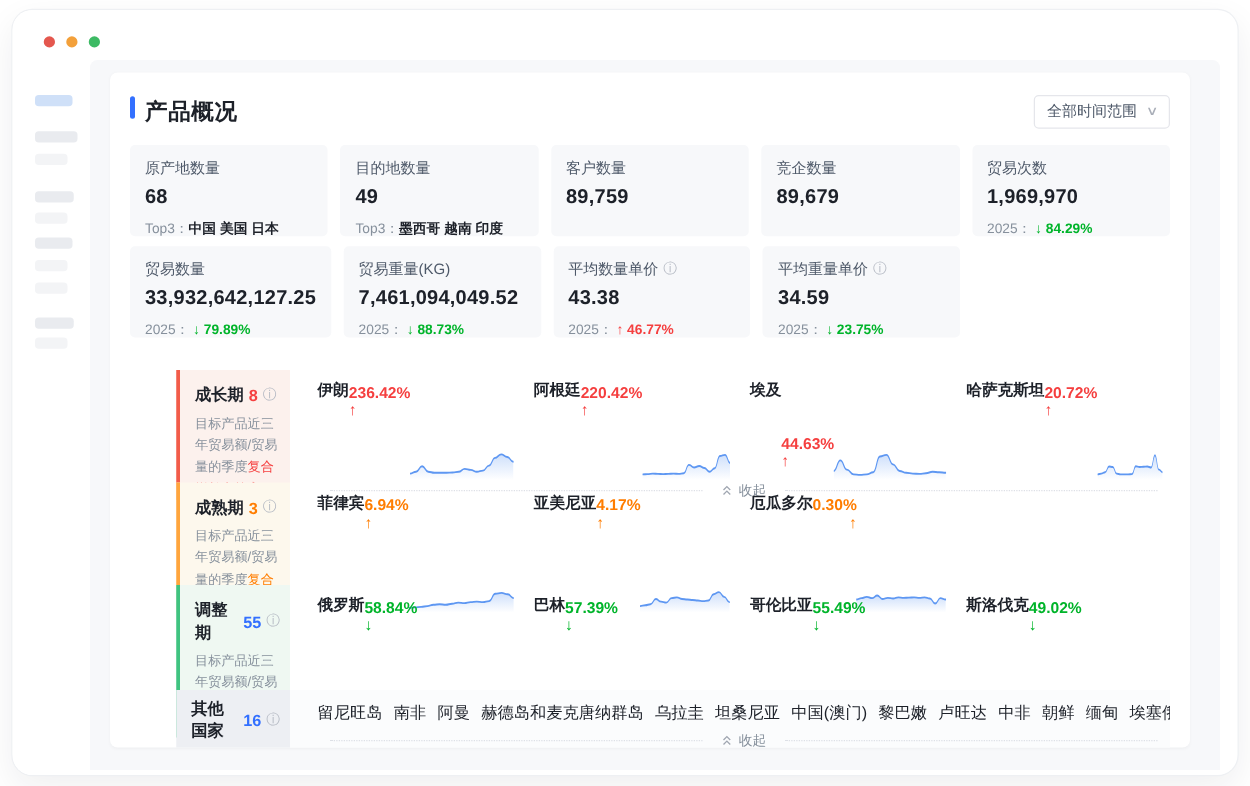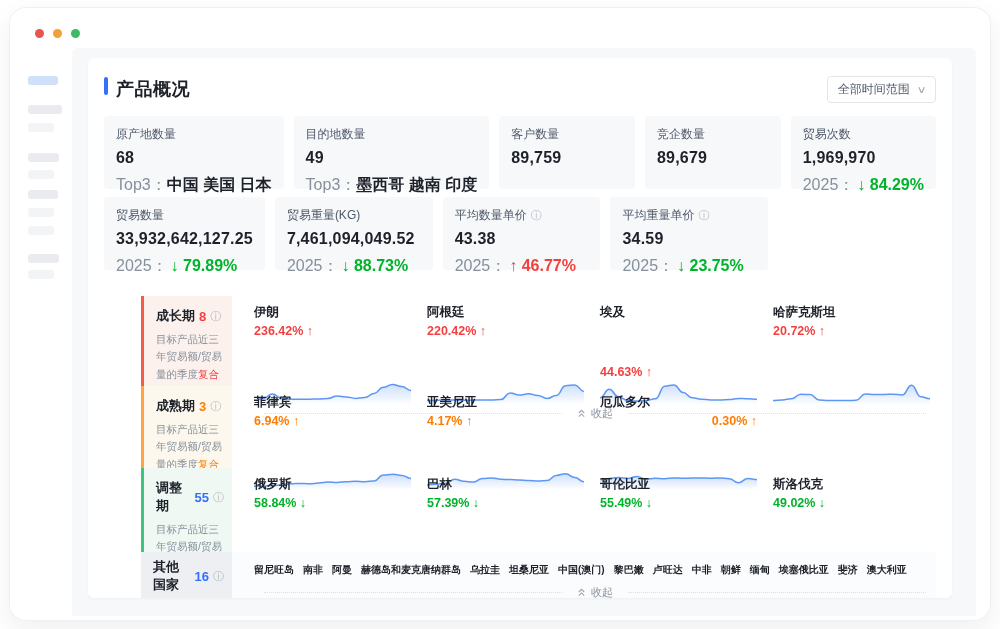--- a/index.html
+++ b/index.html
@@ -25,49 +25,49 @@
   .accent{width:4px;height:18px;background:#3370ff;border-radius:2px;}
   h1{font-size:18px;font-weight:700;color:#1d2129;margin:0;letter-spacing:.5px;}
   .time-select{display:flex;align-items:center;gap:8px;border:1px solid #e5e6eb;border-radius:4px;
     padding:4px 10px;font-size:12px;color:#4e5969;background:#fff;cursor:pointer;}
   .time-select .chev{color:#a9aeb8;font-size:10px;transform:scaleX(1.4);}
   
   .stats{display:grid;grid-template-columns:repeat(5,1fr);gap:10px;margin-top:8px;}
   .stat{background:#f7f8fa;border-radius:4px;padding:10px 12px;height:73px;box-sizing:border-box;}
   .s-label{font-size:12px;color:#4e5969;display:flex;align-items:center;gap:4px;}
   .s-value{font-size:16px;font-weight:700;color:#1d2129;margin-top:6px;letter-spacing:.2px;white-space:nowrap;}
-  .s-sub{margin-top:8px;font-size:16px;white-space:nowrap;}
+  .s-sub{margin-top:8px;font-size:11px;white-space:nowrap;}
   .muted{color:#86909c;}
   .dark{color:#1d2129;font-weight:700;}
   .delta{font-weight:700;margin-left:3px;}
   .info{color:#b3b8c2;font-size:11px;font-weight:400;line-height:1;}
   
   .growth{margin-top:26px;}
   .g-row{display:grid;grid-template-columns:128px 1fr;}
   .g-row.r0{height:90px;}
   .g-row.r1{height:82px;}
   .g-row.r2{height:84px;}
   .g-row.others-row{height:48px;}
   .stage{border-left:3px solid transparent;padding:11px 8px 0 12px;box-sizing:border-box;margin-left:37px;}
   .st-head{font-size:13px;font-weight:700;color:#1d2129;display:flex;align-items:center;gap:4px;}
   .st-count{font-weight:700;}
   .st-desc{margin-top:6px;font-size:10.5px;color:#86909c;line-height:1.65;}
   .stage.gray{background:#edeff3;border-left:none;display:flex;align-items:center;padding-top:0;}
   .charts{display:flex;flex-direction:column;padding-left:22px;min-width:0;}
   .others-row .charts{background:#fbfcfd;}
   .cells{flex:1;display:grid;grid-template-columns:repeat(4,1fr);gap:16px;padding:8px 6px 0 0;}
-  .cell{display:flex;flex-direction:column;min-width:0;}
+  .cell{display:flex;min-width:0;}
   .c-name{font-size:12.5px;font-weight:600;color:#1d2129;white-space:nowrap;}
   .c-pct{font-size:12.5px;font-weight:700;margin-top:3px;}
   svg.spark{display:block;width:100%;height:26px;margin-top:auto;}
   .toggle{height:16px;display:flex;align-items:center;justify-content:center;gap:5px;
     color:#86909c;font-size:11px;cursor:pointer;}
   .toggle::before,.toggle::after{content:'';flex:1;border-top:1px dotted #dde0e6;margin:0 10px;}
   .toggle svg{display:block;}
-  .tags{flex:1;display:flex;align-items:center;gap:9px;font-size:10px;font-weight:700;color:#1d2129;
+  .tags{flex:1;display:flex;align-items:center;gap:9px;font-size:13px;font-weight:400;color:#1d2129;
     white-space:nowrap;overflow:hidden;padding-top:4px;}
 </style>
 </head>
 <body>
 
 <div class="window">
   <div class="traffic">
     <span class="dot red"></span>
     <span class="dot orange"></span>
     <span class="dot green"></span>

